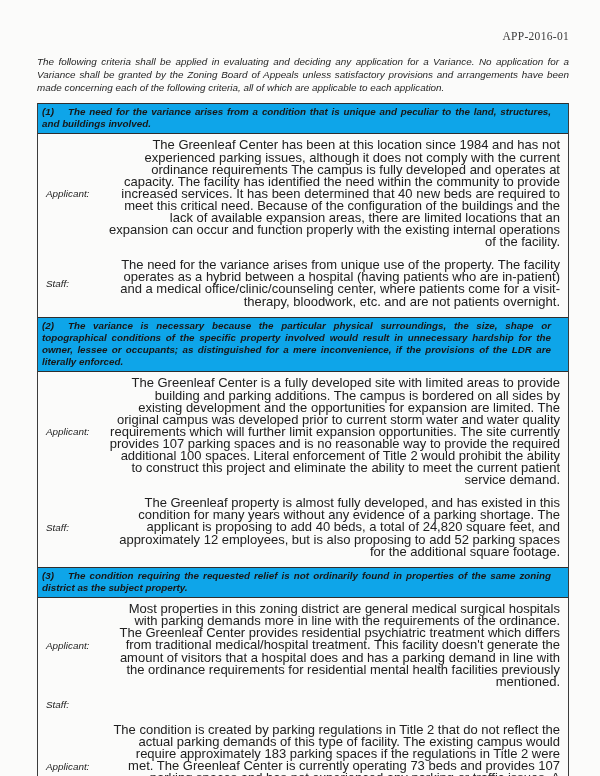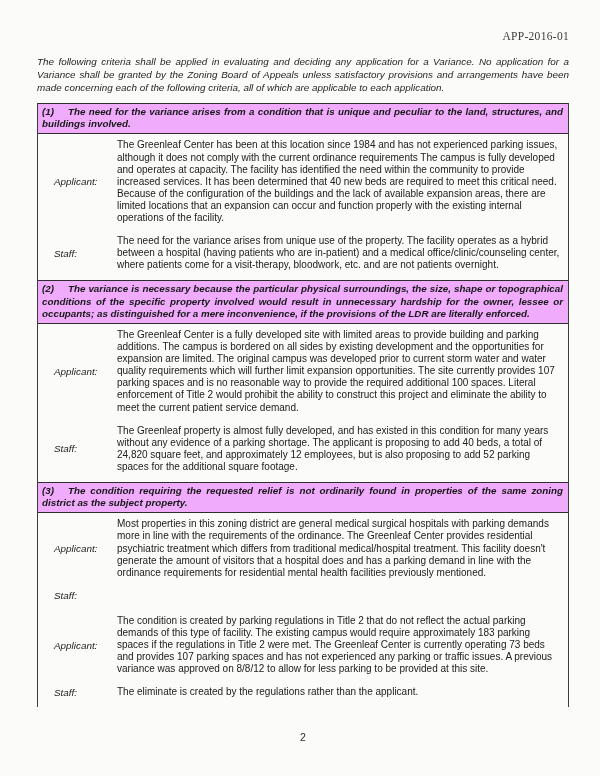--- a/index.html
+++ b/index.html
@@ -45,57 +45,56 @@
     line-height: 13px;
     text-align: justify;
     color: #262626;
   }
   .doc-table {
     margin-top: 9px;
     border-left: 1.5px solid #3c3c3c;
     border-right: 1.5px solid #3c3c3c;
   }
   .criterion-header {
-    background: #f0abfc;
+    background: #0ea5e9;
     border-top: 1.5px solid #2e2e2e;
     border-bottom: 1.5px solid #2e2e2e;
     font-weight: bold;
     font-style: italic;
     font-size: 9.8px;
     line-height: 12.2px;
     text-align: justify;
-    padding: 2px 5px 3px 4px;
+    padding: 2px 17px 3px 4px;
     color: #171717;
   }
   .crit-num { margin-right: 14px; }
   .section-body {
     padding: 5px 0 9px 0;
     background: #fbfbfa;
   }
   .resp-row {
     display: flex;
     align-items: center;
   }
   .resp-row + .resp-row { margin-top: 11px; }
   .resp-label {
     width: 71px;
     min-width: 71px;
     padding-left: 8px;
     font-style: italic;
     font-size: 9.9px;
     color: #222;
     align-self: center;
-    margin-left: 8px;
   }
   .resp-text {
     flex: 1;
     padding-right: 8px;
-    font-size: 10px;
+    font-size: 13px;
     line-height: 12.1px;
-    text-align: left;
+    text-align: right;
     color: #202020;
   }
   .page-number {
     text-align: center;
     margin-top: 24px;
     font-size: 10.5px;
     color: #2c2c2c;
   }
 </style>
 </head>

